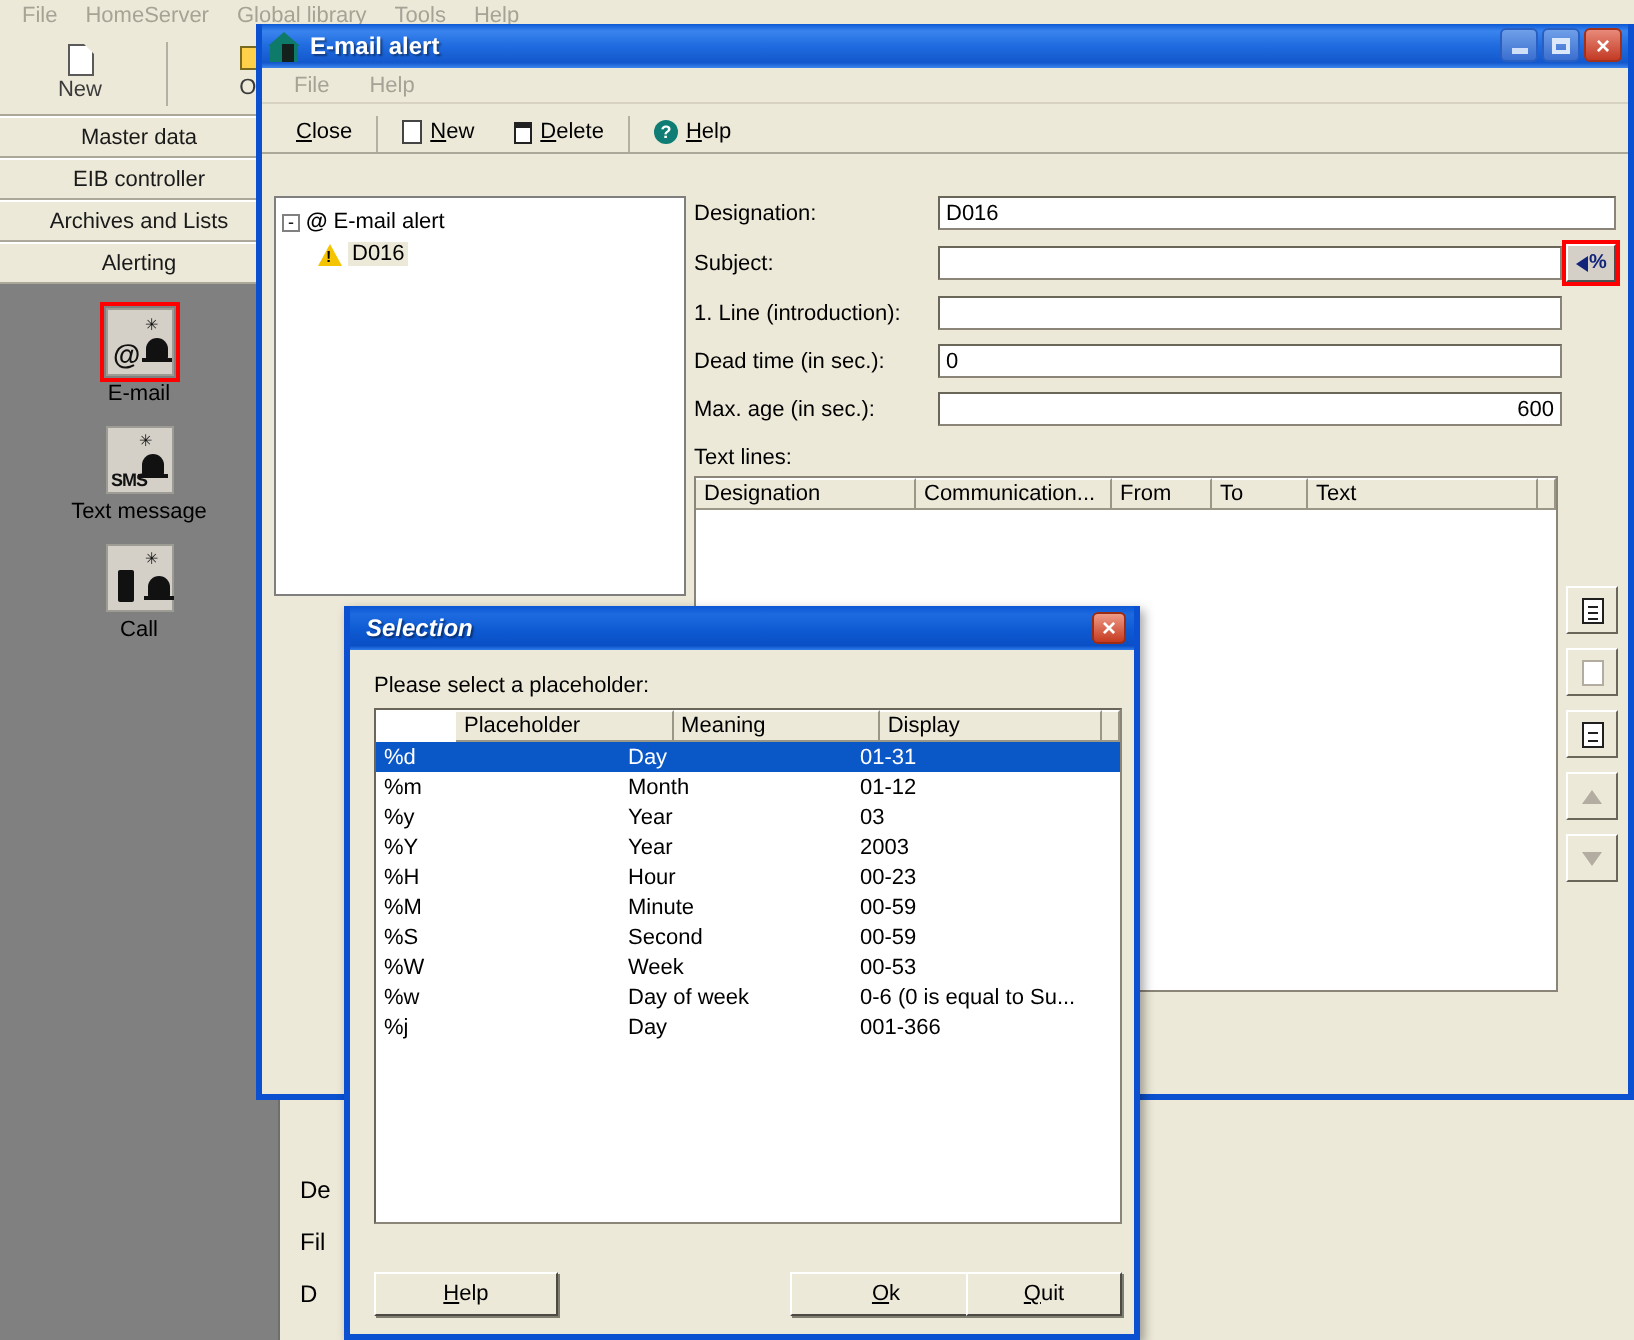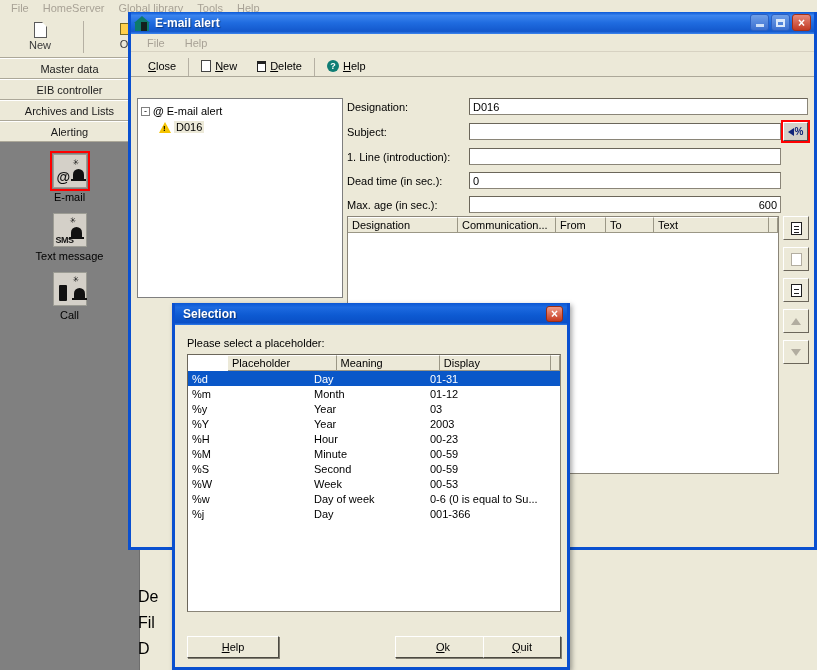--- a/index.html
+++ b/index.html
@@ -194,21 +194,21 @@
   .pct-btn {
     width:25px; height:19px; background:#d4d0c8;
     border:1px solid #ffffff; border-right-color:#4e4e4e; border-bottom-color:#4e4e4e;
     display:flex; align-items:center; justify-content:center; gap:1px;
     margin-left:2px; outline:2px solid #ff0000;
   }
   .pct-btn .arr { width:0;height:0;border-top:4px solid transparent;border-bottom:4px solid transparent;border-right:6px solid #11247a;}
   .pct-btn .pct { font-size:10px; font-weight:bold; color:#11247a; }
 
   .section-label { margin-top:10px; font-size:11px; }
-  #textlines-area { display:flex; margin-top:3px; }
+  #textlines-area { display:flex; margin-top:3px;align-items:center; }
   #textlines-grid {
     flex:1; height:258px; background:#ffffff; border:1px solid #8a8578;
   }
   .grid-head { display:flex; height:16px; background:#ece9d8; }
   .gh {
     border-right:1px solid #9b9786; border-bottom:1px solid #9b9786;
     border-top:1px solid #ffffff;
     font-size:11px; padding:1px 4px; white-space:nowrap; overflow:hidden;
   }
   #grid-toolbar { width:30px; margin-left:4px; display:flex; flex-direction:column; gap:7px; }
@@ -220,39 +220,40 @@
   }
   .gbtn.disabled { color:#aca899; }
   .gbtn .pg { width:11px;height:13px;border:1px solid #1f1f1f;background:#fff; position:relative;}
   .gbtn .pg.dim { border-color:#b2ada0; }
   .gbtn .pg .ln { position:absolute; left:2px; right:2px; height:1px; background:#1f1f1f;}
   .arrow-up { width:0;height:0;border-left:5px solid transparent;border-right:5px solid transparent;border-bottom:7px solid #b2ada0;}
   .arrow-dn { width:0;height:0;border-left:5px solid transparent;border-right:5px solid transparent;border-top:7px solid #b2ada0;}
 
   
   #bg-panel-labels {
-    position:absolute; left:138px; top:588px; width:34px; font-size:16px; color:#000;
+    position:absolute; left:150px; top:588px; width:34px; font-size:12px; color:#000;
   }
   #bg-panel-labels div { height:26px; }
 
   
   #sel-dialog {
     position: absolute; left: 172px; top: 303px; width: 398px; height: 367px;
     border: 3px solid #0a50d0; border-top:none;
     background: #ece9d8;
     box-shadow: 2px 2px 5px rgba(0,0,0,.35);
   }
   #sel-titlebar {
     height: 22px;
     background: linear-gradient(to bottom,#0b57d4 0%, #1d6ae0 20%, #0d5ad2 55%, #0a4fc6 90%, #2f7ceb 100%);
     display:flex; align-items:center; position:relative;
   }
   #sel-titlebar .stitle {
     color:#ffffff; font-weight:bold; font-size:12px; margin-left:8px;
     text-shadow: 1px 1px 1px rgba(0,0,0,.45);
+    font-style: italic;
   }
   #sel-close {
     position:absolute; right:4px; top:3px; width:17px; height:16px;
     background: linear-gradient(to bottom,#ef9b87,#c53a20);
     border:1px solid #9c2d14; border-radius:3px;
     color:#fff; font-size:12px; font-weight:bold;
     display:flex; align-items:center; justify-content:center;
   }
   #sel-prompt { margin:12px 0 5px 12px; font-size:11px; }
   #sel-list {
@@ -443,20 +444,21 @@
         <div class="field-row">
           <span class="field-label">Dead time (in sec.):</span>
           <div class="field-input" style="margin-right:27px;">0</div>
         </div>
 
         <div class="field-row">
           <span class="field-label">Max. age (in sec.):</span>
           <div class="field-input" style="margin-right:27px;text-align:right;">600</div>
         </div>
 
+        <div class="section-label">Text lines:</div>
 
         <div id="textlines-area">
           <div id="textlines-grid">
             <div class="grid-head">
               <div class="gh" style="width:110px">Designation</div>
               <div class="gh" style="width:98px">Communication...</div>
               <div class="gh" style="width:50px">From</div>
               <div class="gh" style="width:48px">To</div>
               <div class="gh" style="width:115px">Text</div>
               <div class="gh" style="flex:1"></div>

